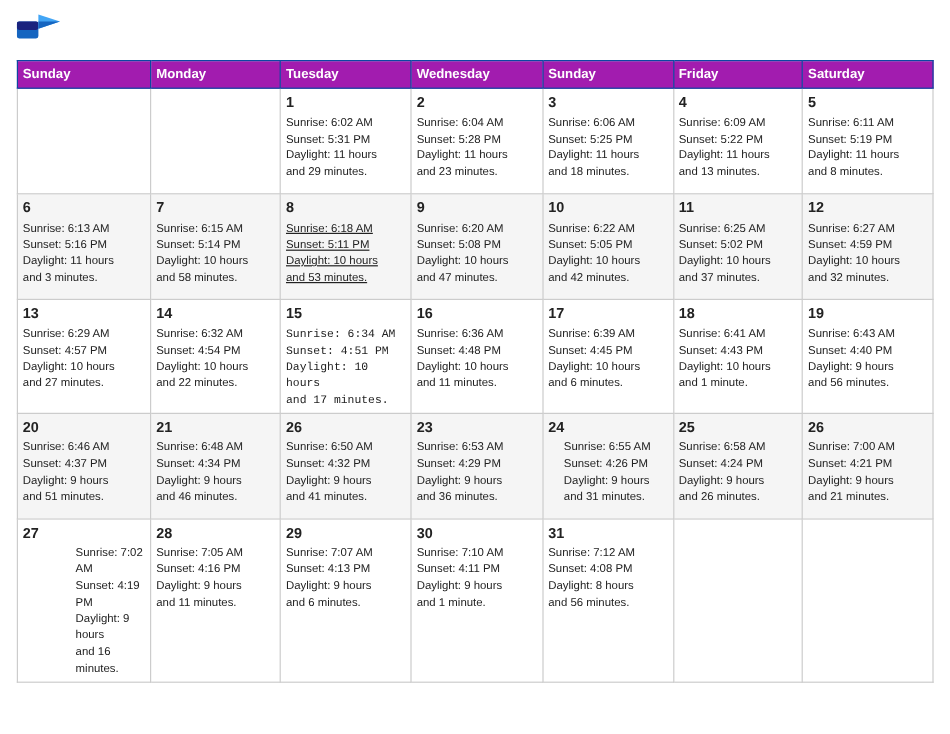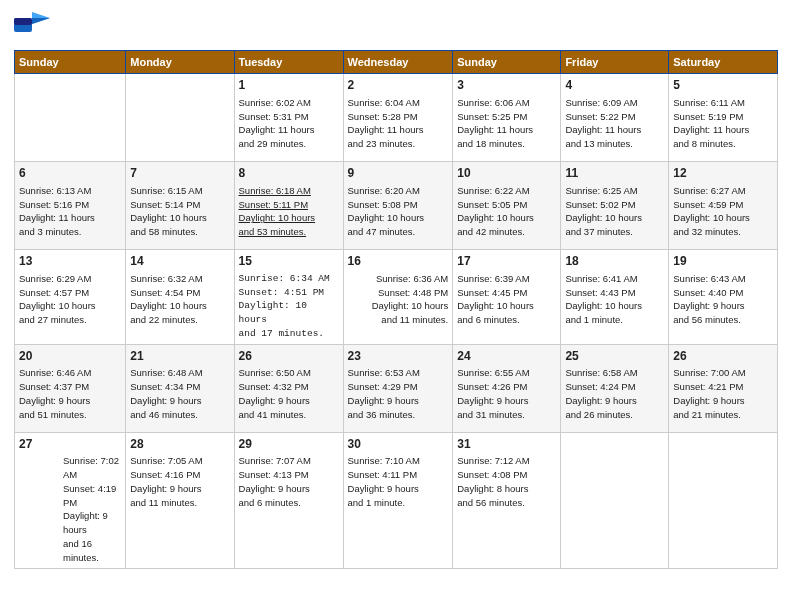--- a/index.html
+++ b/index.html
@@ -38,21 +38,21 @@
     .subtitle {
       font-size: 14px;
       color: #444;
     }
     .calendar {
       width: 100%;
       border-collapse: collapse;
       font-size: 10px;
     }
     .calendar thead th {
-      background: #a16207;
+      background: #a21caf;
       color: #fff;
       padding: 5px 4px;
       text-align: left;
       font-size: 11px;
       font-weight: bold;
       border: 1px solid #0d47a1;
     }
     .calendar tbody td {
       border: 1px solid #ccc;
       vertical-align: top;
@@ -226,21 +226,21 @@
           </td>
           <td>
             <span class="day-num">15</span>
             <div class="day-info" style="white-space: pre-line; font-family: Liberation Mono, monospace;">Sunrise: 6:34 AM
 Sunset: 4:51 PM
 Daylight: 10 hours
 and 17 minutes.</div>
           </td>
           <td>
             <span class="day-num">16</span>
-            <div class="day-info" style="white-space: pre-line; text-align: right;">Sunrise: 6:36 AM
+            <div class="day-info" style="white-space: pre-line;">Sunrise: 6:36 AM
 Sunset: 4:48 PM
 Daylight: 10 hours
 and 11 minutes.</div>
           </td>
           <td>
             <span class="day-num">17</span>
             <div class="day-info" style="white-space: pre-line;">Sunrise: 6:39 AM
 Sunset: 4:45 PM
 Daylight: 10 hours
 and 6 minutes.</div>
@@ -284,21 +284,21 @@
           </td>
           <td>
             <span class="day-num">23</span>
             <div class="day-info" style="white-space: pre-line;">Sunrise: 6:53 AM
 Sunset: 4:29 PM
 Daylight: 9 hours
 and 36 minutes.</div>
           </td>
           <td>
             <span class="day-num">24</span>
-            <div class="day-info" style="white-space: pre-line;">Sunrise: 6:55 AM
+            <div class="day-info" style="white-space: pre-line; margin-left: 13px;">Sunrise: 6:55 AM
 Sunset: 4:26 PM
 Daylight: 9 hours
 and 31 minutes.</div>
           </td>
           <td>
             <span class="day-num">25</span>
             <div class="day-info" style="white-space: pre-line;">Sunrise: 6:58 AM
 Sunset: 4:24 PM
 Daylight: 9 hours
 and 26 minutes.</div>

